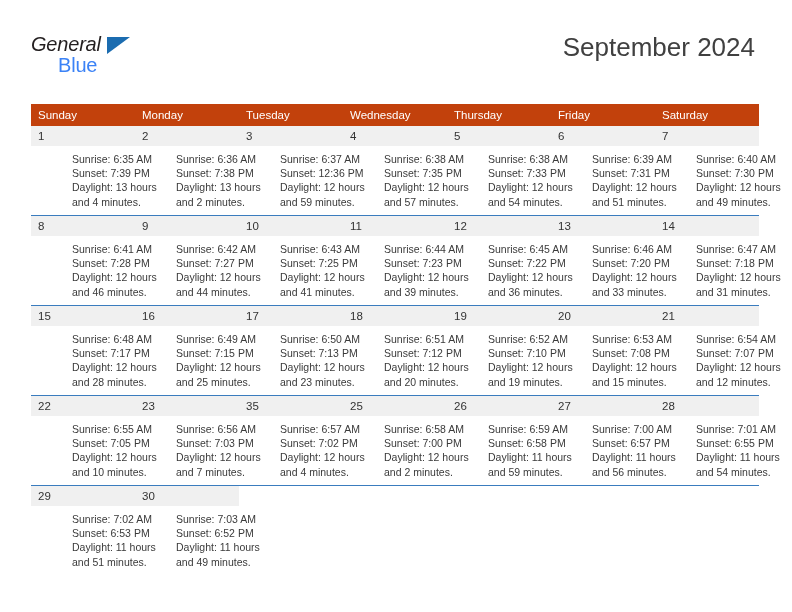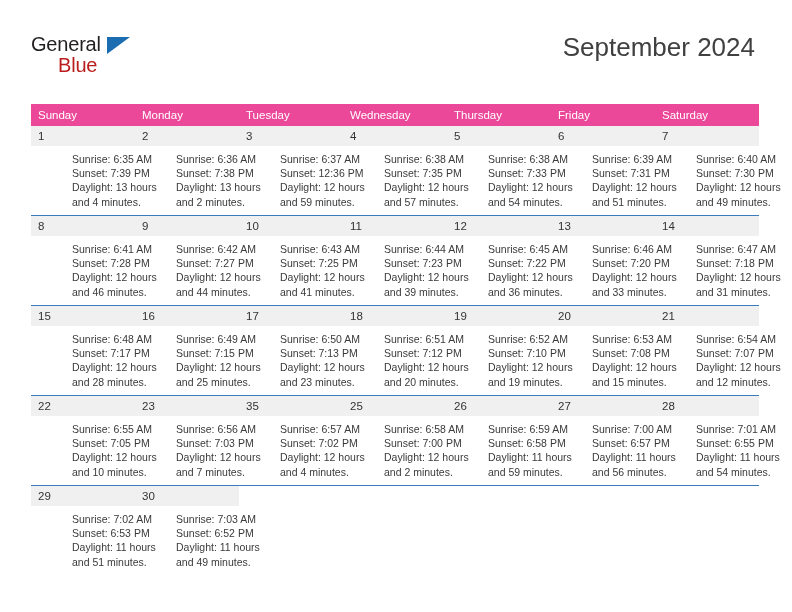--- a/index.html
+++ b/index.html
@@ -37,28 +37,29 @@
     height: 46px;
   }
   .logo-general {
     position: absolute;
     left: 0;
     top: 0;
     font-size: 20px;
     letter-spacing: -0.2px;
     color: #231f20;
     font-family: "Liberation Sans", sans-serif;
+    font-style: italic;
   }
   .logo-blue {
     position: absolute;
     left: 27px;
     top: 21px;
     font-size: 20px;
     letter-spacing: -0.2px;
-    color: #b91c1c;
+    color: #3b82f6;
     font-family: "Liberation Sans", sans-serif;
   }
   .logo-triangle {
     position: absolute;
     left: 76px;
     top: 4px;
     width: 0;
     height: 0;
     border-top: 17px solid #1b6cb0;
     border-right: 23px solid transparent;
@@ -87,21 +88,21 @@
   
   .calendar {
     position: absolute;
     left: 31px;
     top: 104px;
     width: 728px;
     border-collapse: collapse;
     table-layout: fixed;
   }
   .calendar th {
-    background: #ec4899;
+    background: #c2410c;
     color: #ffffff;
     font-size: 11.5px;
     font-weight: normal;
     text-align: left;
     padding: 5px 0 5px 7px;
     height: 12px;
     border: none;
   }
   .calendar td {
     vertical-align: top;

